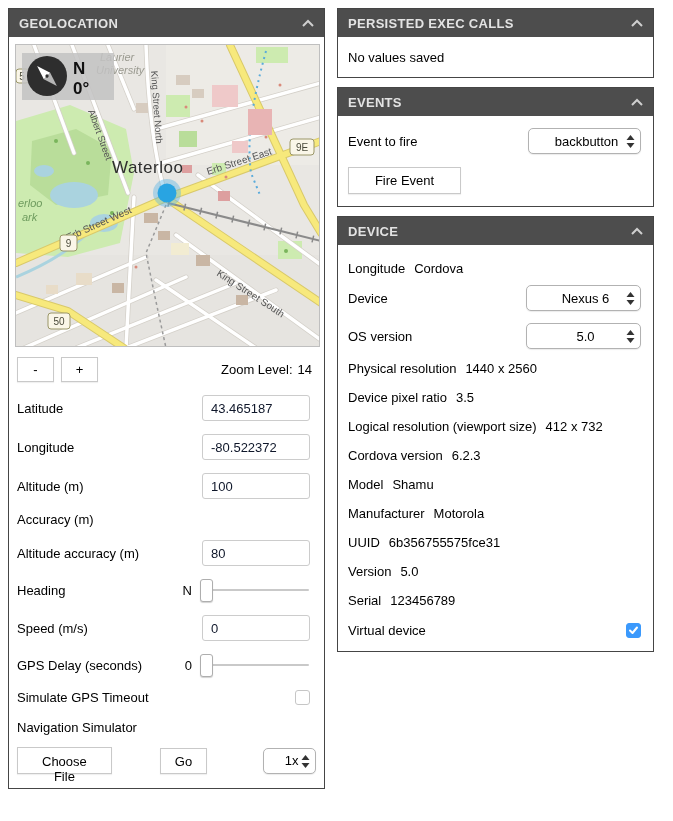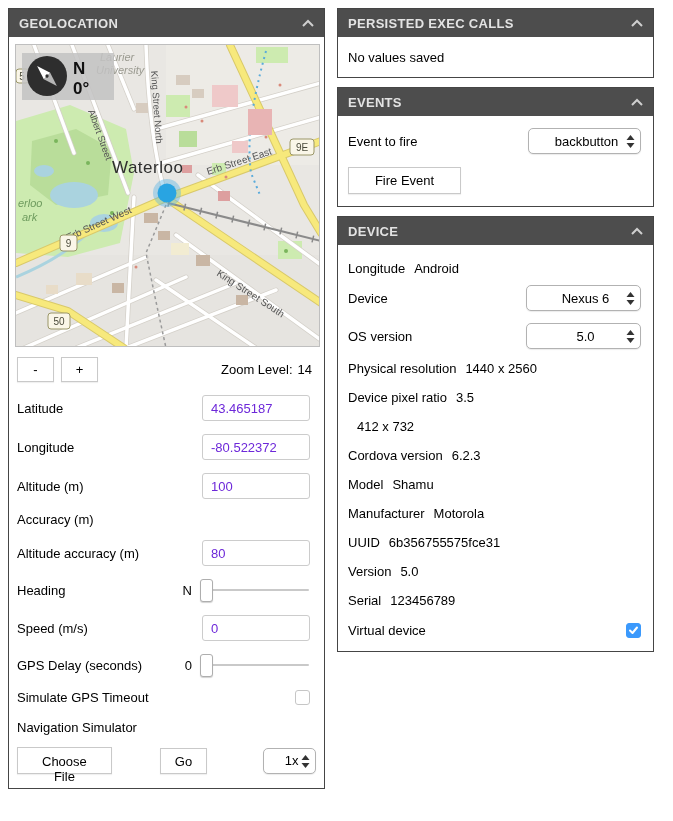--- a/index.html
+++ b/index.html
@@ -34,21 +34,21 @@
     box-shadow: 0 1px 1px rgba(0,0,0,.06);
   }
   .zoom-btn { width:37px; height:25px; margin-right:7px; }
   .zoom-level { margin-left:auto; padding-right:4px; }
   .zoom-level .v { margin-left:5px; }
 
   .frow { display:flex; align-items:center; justify-content:space-between; margin: 13px 8px 0 2px; }
   .frow label { color:#000; }
   .tinput {
     width:108px; height:26px; border:1px solid #ccc; border-radius:3px;
-    padding:0 8px; font-family:inherit; font-size:13px; color:#6d28d9; background:#fff;
+    padding:0 8px; font-family:inherit; font-size:13px; color:#0f172a; background:#fff;
   }
   .right-group { display:flex; align-items:center; }
   .slider { position:relative; width:110px; height:23px; margin-left:8px; }
   .slider .track { position:absolute; left:1px; right:1px; top:10px; height:2px; background:#c9c9c9; border-radius:1px; }
   .slider .thumb {
     position:absolute; left:0; top:0; width:13px; height:23px;
     background:#fff; border:1px solid #aeaeae; border-radius:3px;
     box-shadow:0 1px 1px rgba(0,0,0,.18);
   }
   .checkbox {
@@ -366,21 +366,21 @@
   <div class="panel">
     <div class="panel-header">
       <span>DEVICE</span>
       <svg class="chev" viewBox="0 0 12 8">
           <polyline points="1,7 6,2 11,7" fill="none" stroke="#cfcfcf" stroke-width="2"></polyline>
         </svg>
     </div>
     <div class="dev-body">
       <div class="drow">
         <span>Longitude</span>
-        <span class="val">Android</span>
+        <span class="val">Cordova</span>
       </div>
       <div class="drow select-row">
         <span>Device</span>
         <span class="sel dev-sel">
           <span>Nexus 6</span>
           <svg class="arrows" viewBox="0 0 9 14">
               <polygon points="4.5,0 8.5,5 0.5,5" fill="#333"></polygon>
               <polygon points="0.5,8 8.5,8 4.5,13" fill="#333"></polygon>
             </svg>
         </span>
@@ -397,20 +397,21 @@
       </div>
       <div class="drow">
         <span>Physical resolution</span>
         <span class="val">1440 x 2560</span>
       </div>
       <div class="drow">
         <span>Device pixel ratio</span>
         <span class="val">3.5</span>
       </div>
       <div class="drow">
+        <span>Logical resolution (viewport size)</span>
         <span class="val">412 x 732</span>
       </div>
       <div class="drow">
         <span>Cordova version</span>
         <span class="val">6.2.3</span>
       </div>
       <div class="drow">
         <span>Model</span>
         <span class="val">Shamu</span>
       </div>

